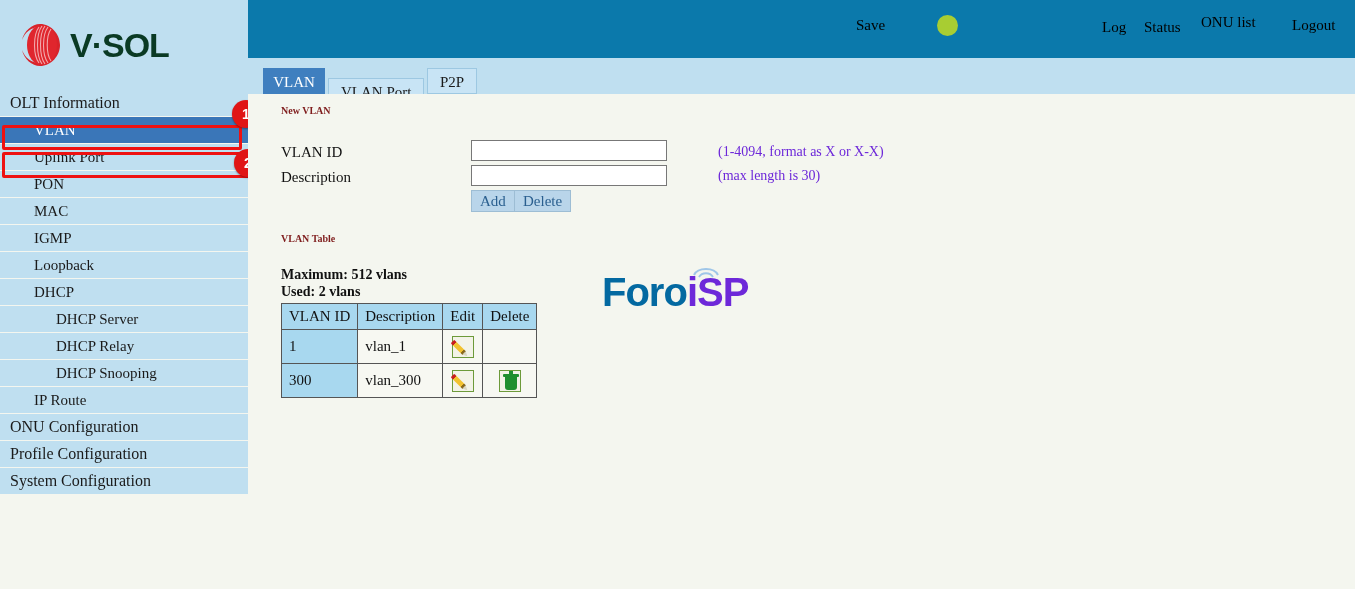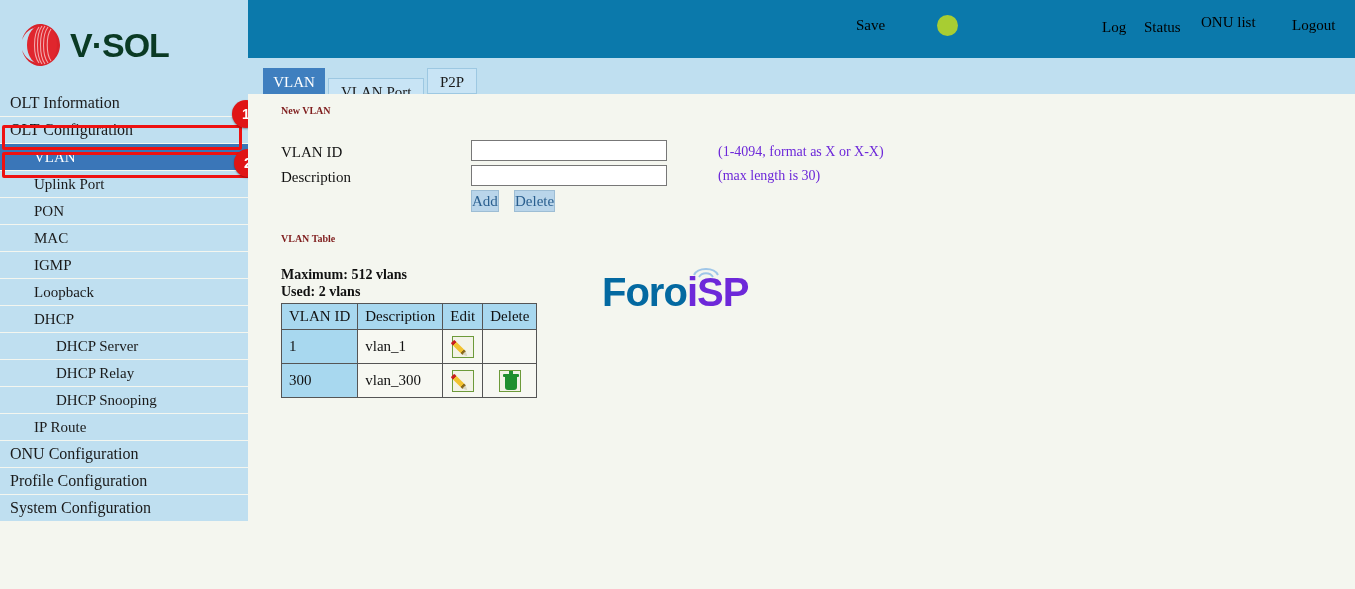--- a/index.html
+++ b/index.html
@@ -187,21 +187,21 @@
 
   .btn {
     position: absolute;
     height: 22px;
     background: #b9d5ea;
     border: 1px solid #9dbdd4;
     color: #2a5f8f;
     font-family: "Liberation Serif", serif;
     font-size: 15px;
     line-height: 20px;
-    padding: 0 0;
+    padding: 0 8px;
     cursor: pointer;
   }
   .btn-add    { left: 223px; top: 96px; }
   .btn-delete { left: 266px; top: 96px; }
 
   .counts {
     position: absolute;
     left: 33px; top: 172px;
     font-size: 14px;
     font-weight: bold;
@@ -351,21 +351,20 @@
   </div>
 
   <div class="tabstrip">
     <div class="tab tab-0 active">VLAN</div>
     <div class="tab tab-1">VLAN Port</div>
     <div class="tab tab-2">P2P</div>
   </div>
 
   <div class="sidebar">
     <div class="nav-item lvl1">OLT Information</div>
-    <div class="nav-item lvl1">OLT Configuration</div>
     <div class="nav-item lvl2 selected">VLAN</div>
     <div class="nav-item lvl2">Uplink Port</div>
     <div class="nav-item lvl2">PON</div>
     <div class="nav-item lvl2">MAC</div>
     <div class="nav-item lvl2">IGMP</div>
     <div class="nav-item lvl2">Loopback</div>
     <div class="nav-item lvl2">DHCP</div>
     <div class="nav-item lvl3">DHCP Server</div>
     <div class="nav-item lvl3">DHCP Relay</div>
     <div class="nav-item lvl3">DHCP Snooping</div>

